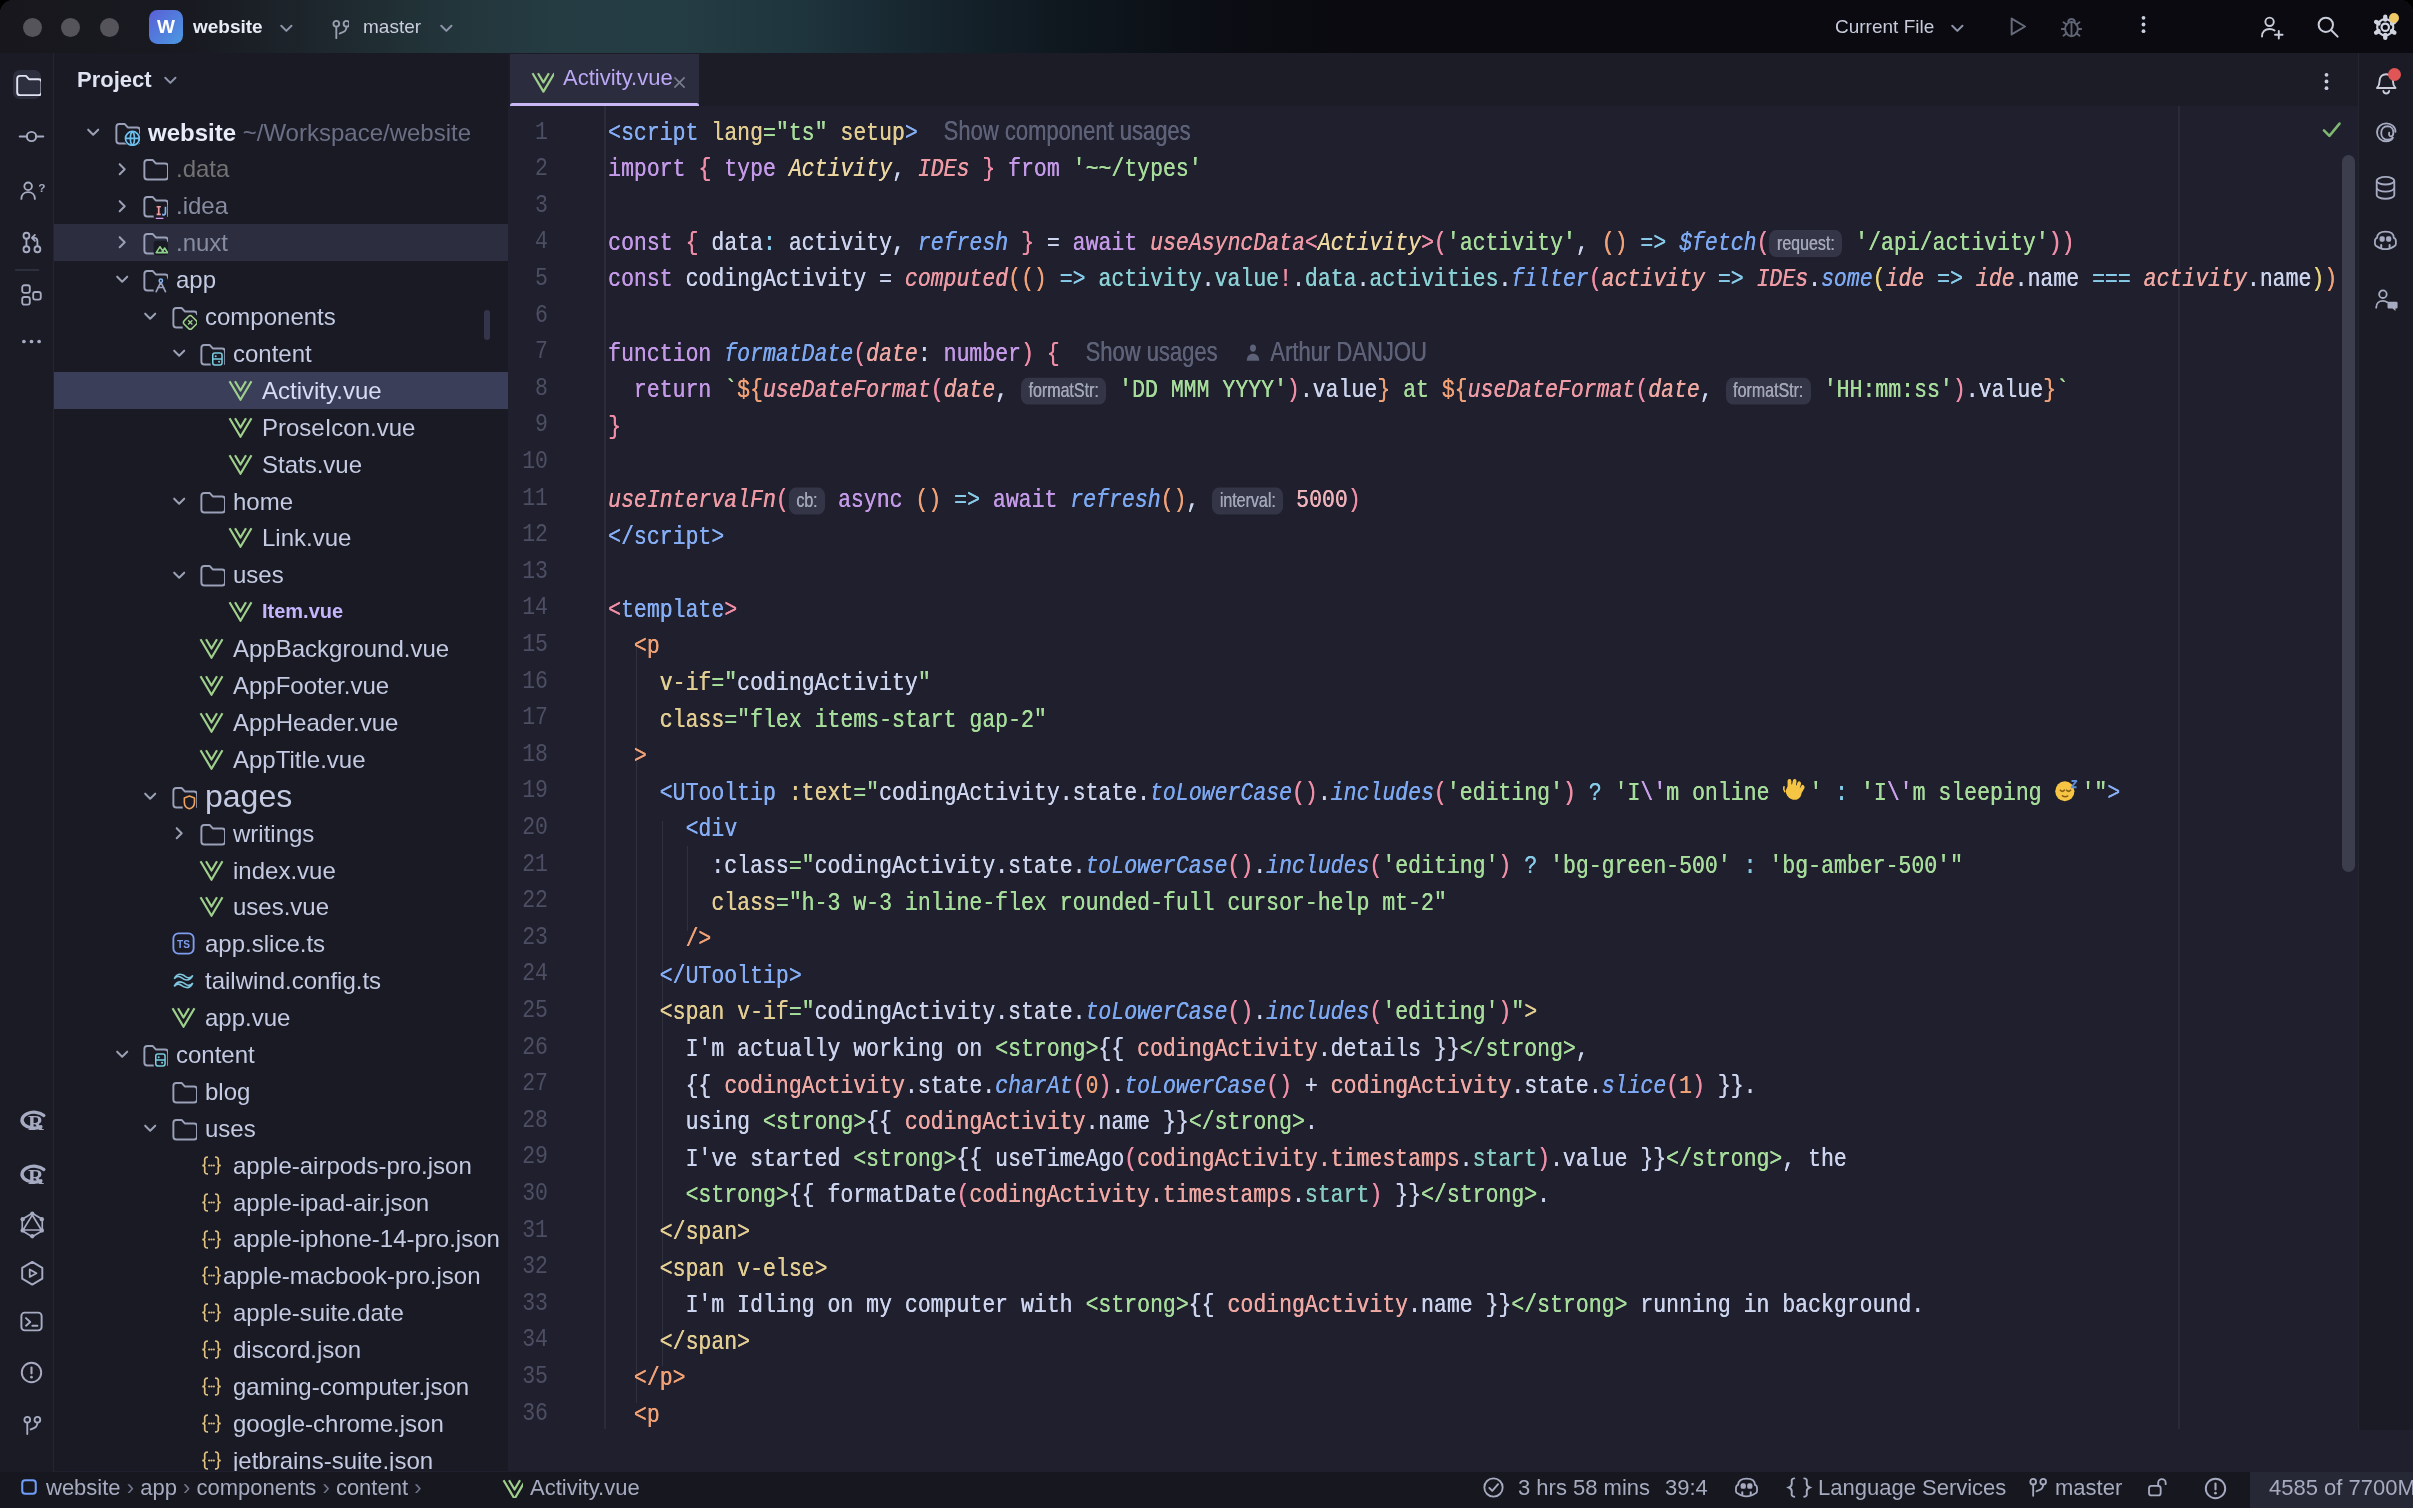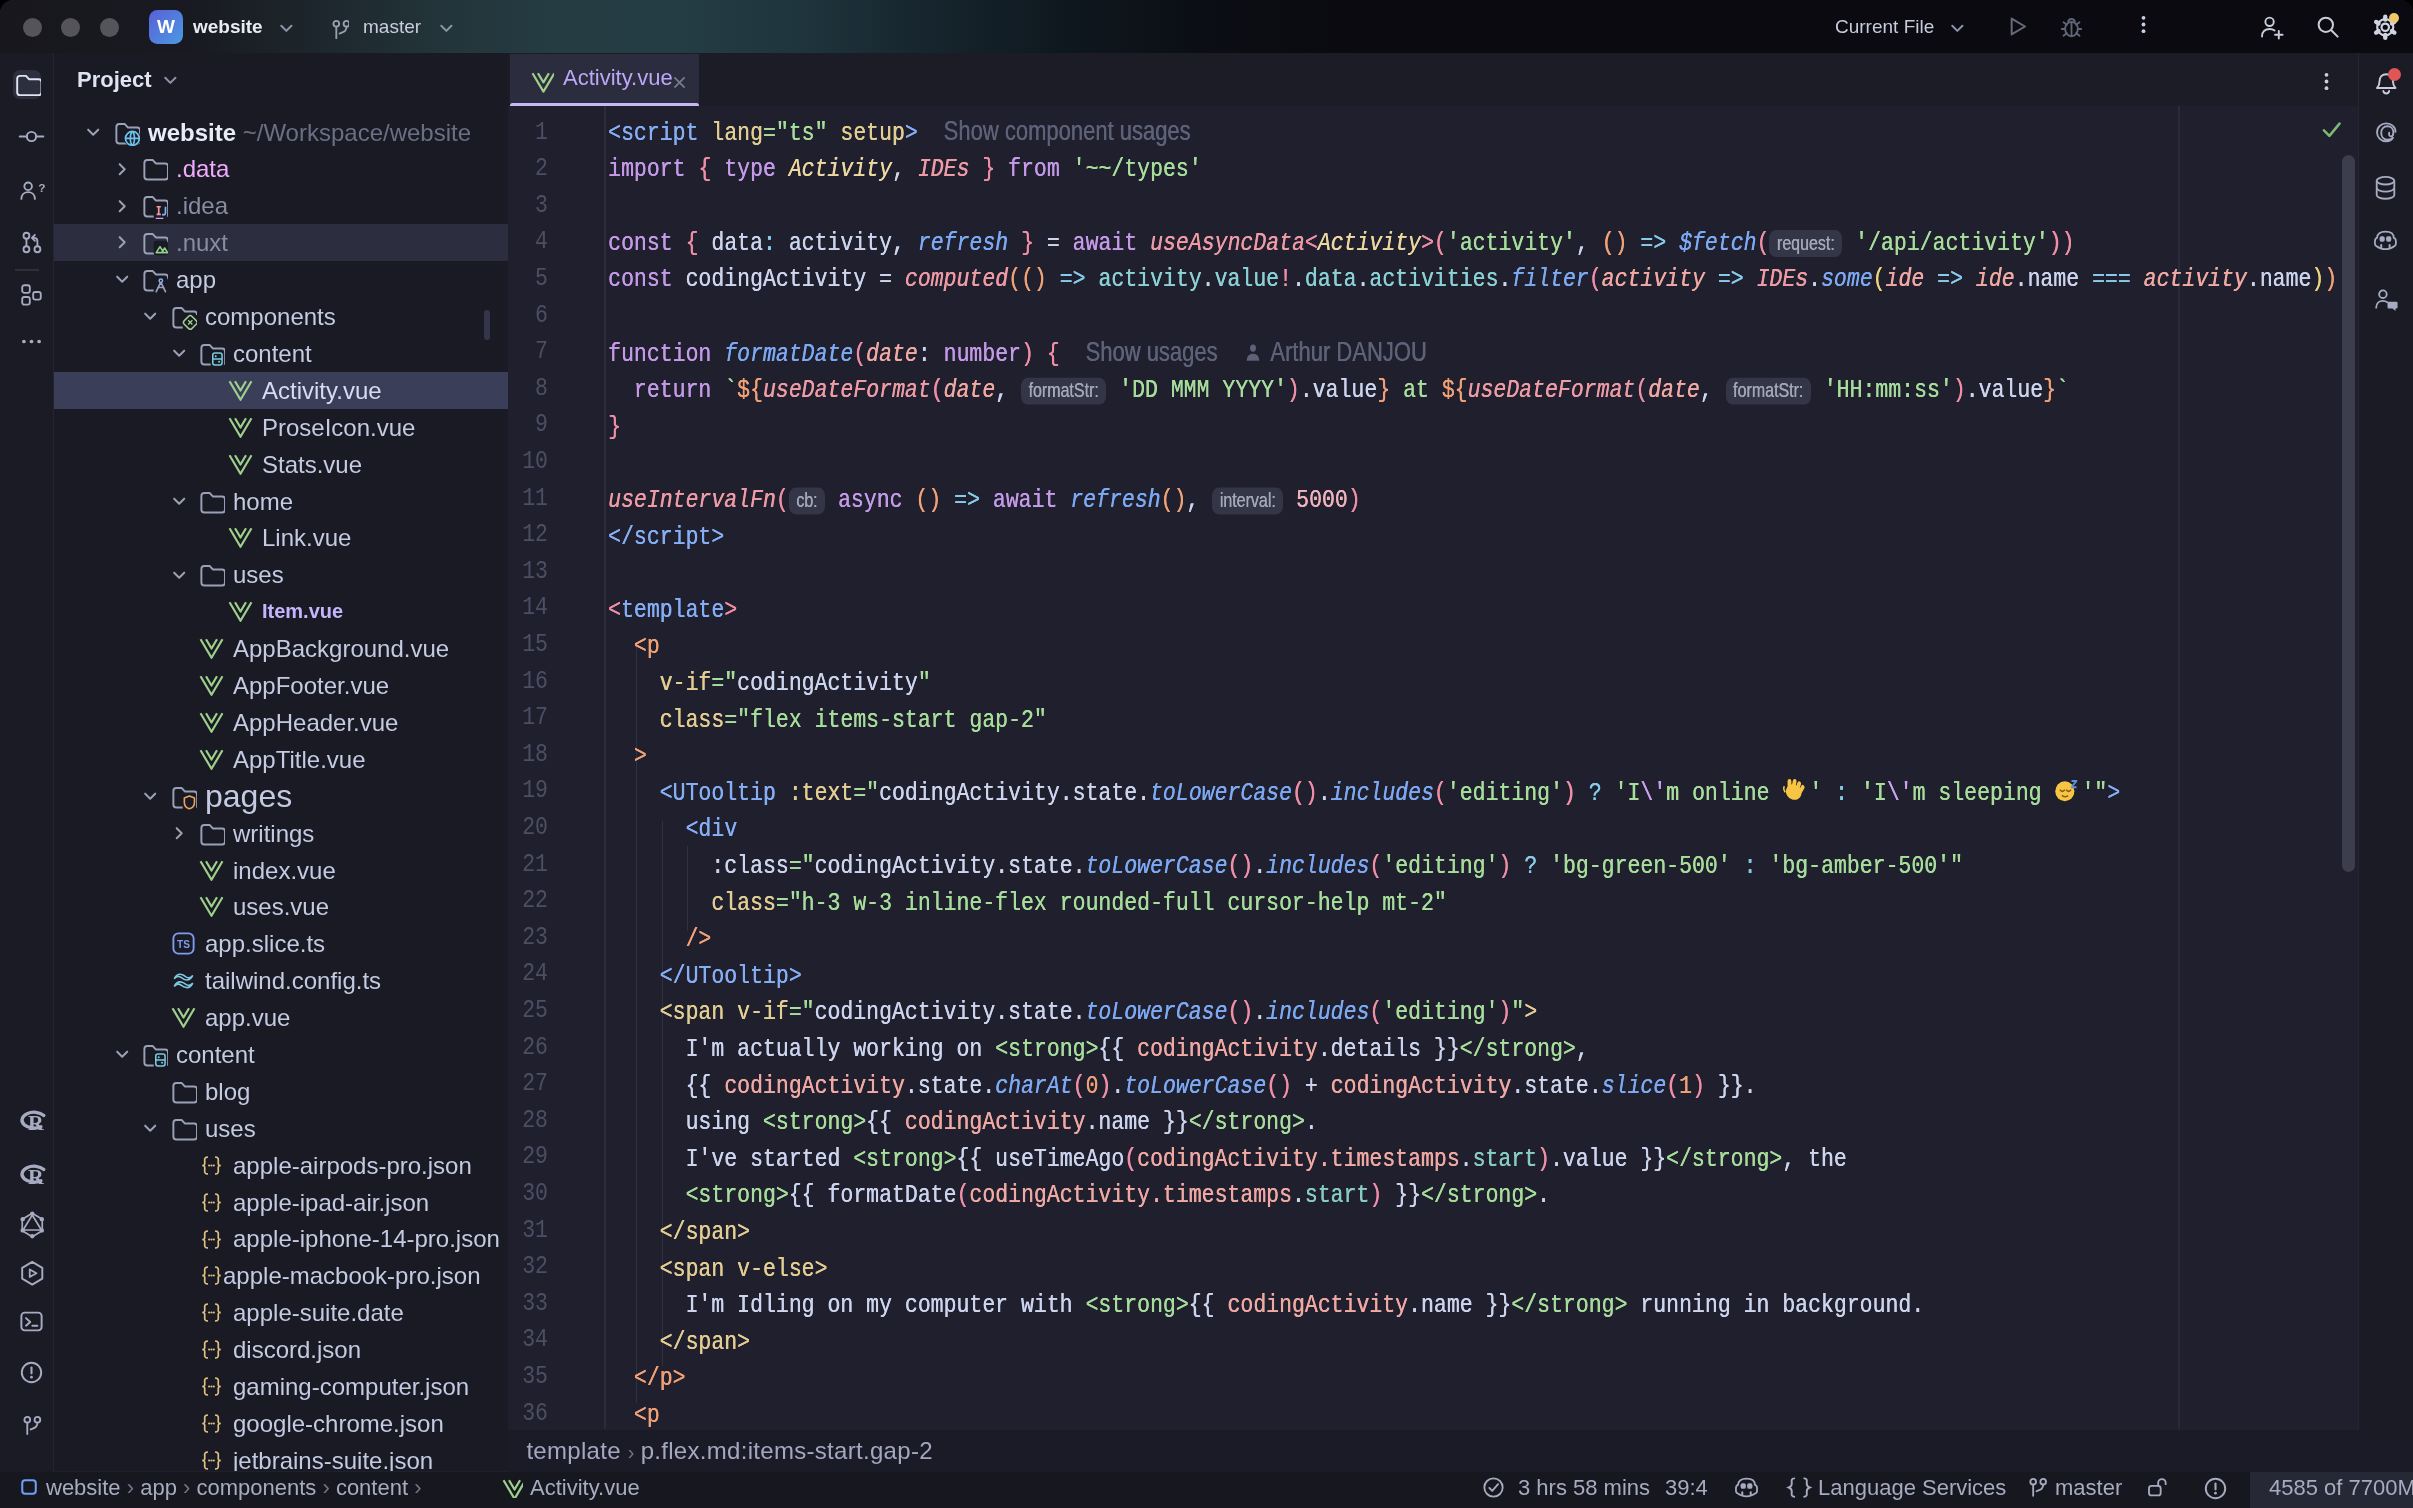--- a/index.html
+++ b/index.html
@@ -229,21 +229,21 @@
       <div class="abs" style="left:59px;top:54px">
         <svg width="18.4" height="18.4" viewBox="0 0 22 22" fill="none">
           <path d="M8 5 L14 11 L8 17" stroke="#9ba0b4" stroke-width="2.4" stroke-linecap="round" stroke-linejoin="round"></path>
         </svg>
       </div>
       <div class="abs" style="left:87px;top:49px">
         <svg width="27" height="27" viewBox="0 0 32 32" fill="none">
           <path d="M4 9.5 q0-3.5 3.5-3.5 h6.5 l3.5 4 h11 q3.5 0 3.5 3.5 v12 q0 3.5-3.5 3.5 h-21 q-3.5 0-3.5-3.5 z" stroke="#9aa0b8" stroke-width="2.3" stroke-linejoin="round"></path>
         </svg>
       </div>
-      <div class="abs" style="left:122px;top:44px;height:37px;line-height:37px;font-weight:normal;color:#f0abfc;font-size:24px;white-space:nowrap">.data</div>
+      <div class="abs" style="left:122px;top:44px;height:37px;line-height:37px;font-weight:normal;color:#737373;font-size:24px;white-space:nowrap">.data</div>
       <div class="abs" style="left:59px;top:91px">
         <svg width="18.4" height="18.4" viewBox="0 0 22 22" fill="none">
           <path d="M8 5 L14 11 L8 17" stroke="#9ba0b4" stroke-width="2.4" stroke-linecap="round" stroke-linejoin="round"></path>
         </svg>
       </div>
       <div class="abs" style="left:87px;top:86px">
         <svg width="27" height="27" viewBox="0 0 32 32" fill="none">
           <path d="M4 9.5 q0-3.5 3.5-3.5 h6.5 l3.5 4 h11 q3.5 0 3.5 3.5 v12 q0 3.5-3.5 3.5 h-21 q-3.5 0-3.5-3.5 z" stroke="#9aa0b8" stroke-width="2.3" stroke-linejoin="round"></path>
           <rect x="15" y="14" width="16" height="17" rx="2" fill="#191a23"></rect>
           <path d="M18.5 17.5 h5 M21 17.5 v9 M18.5 26.5 h5" stroke="#ef9ba0" stroke-width="2"></path>
@@ -703,23 +703,20 @@
         </svg>
       </div>
       <div class="abs" style="left:13.4px;top:232px">
         <svg width="28.5" height="28.5" viewBox="0 0 34 34" fill="none">
           <circle cx="13" cy="11" r="4.5" stroke="#a6abc2" stroke-width="2.2"></circle>
           <path d="M5 27 c0-5 3.5-8 8-8 c2 0 3.8.6 5.2 1.6" stroke="#a6abc2" stroke-width="2.2" fill="none" stroke-linecap="round"></path>
           <path d="M20 20 h9 q1.5 0 1.5 1.5 v5 q0 1.5-1.5 1.5 h-1 v3 l-3.5-3 H20 q-1.5 0-1.5-1.5 v-5 q0-1.5 1.5-1.5 z" fill="#a6abc2"></path>
         </svg>
       </div>
     </div>
-  <div id="crumbs">
-      <div class="abs" style="left:18.4px;top:0;line-height:42px">template <span style="color:#70758c;font-size:20px"> › </span> p.flex.md:items-start.gap-2</div>
-    </div>
   <div id="status">
       <div class="abs" style="left:18.4px;top:4.2px">
         <svg width="22" height="22" viewBox="0 0 26 26" fill="none">
           <rect x="5" y="5" width="16" height="16" rx="3.5" stroke="#6f9df8" stroke-width="2.4" fill="none"></rect>
         </svg>
       </div>
       <div class="abs" style="left:46px;top:-3.4px;line-height:37px">website <span style="color:#70758c"> › </span> app <span style="color:#70758c"> › </span> components <span style="color:#70758c"> › </span> content <span style="color:#70758c"> › </span> </div>
       <div class="abs" style="left:501px;top:4.2px">
         <svg width="22" height="22" viewBox="0 0 26 26" fill="none">
           <path d="M3 5 L16 27 L29 5" stroke="#9ed08c" stroke-width="2.6" fill="none" stroke-linejoin="round"></path>

